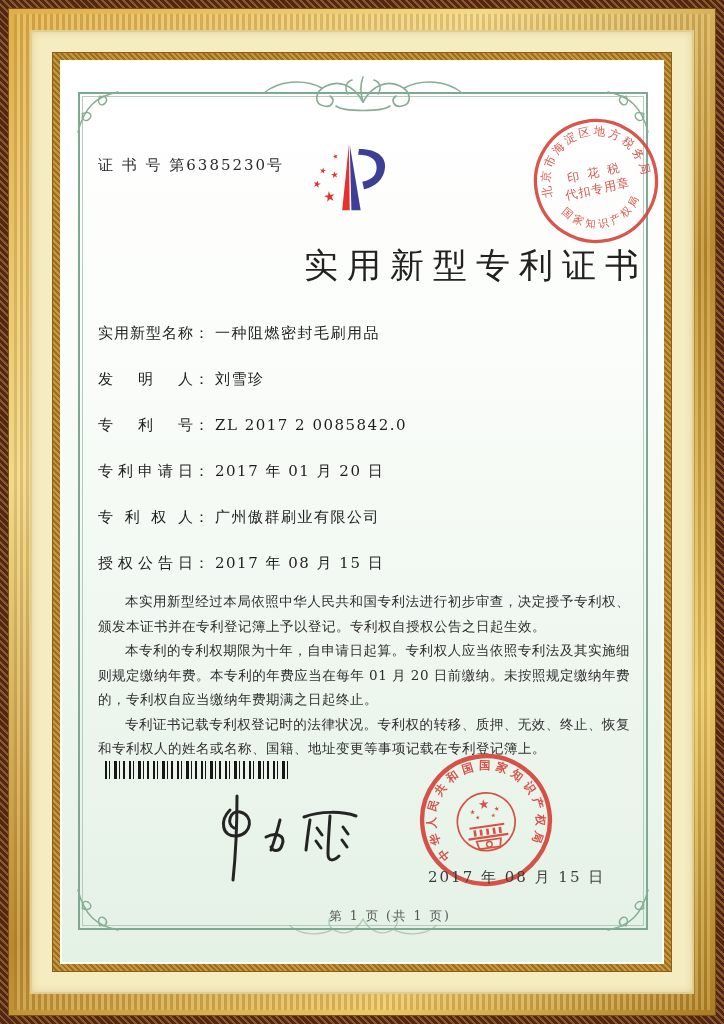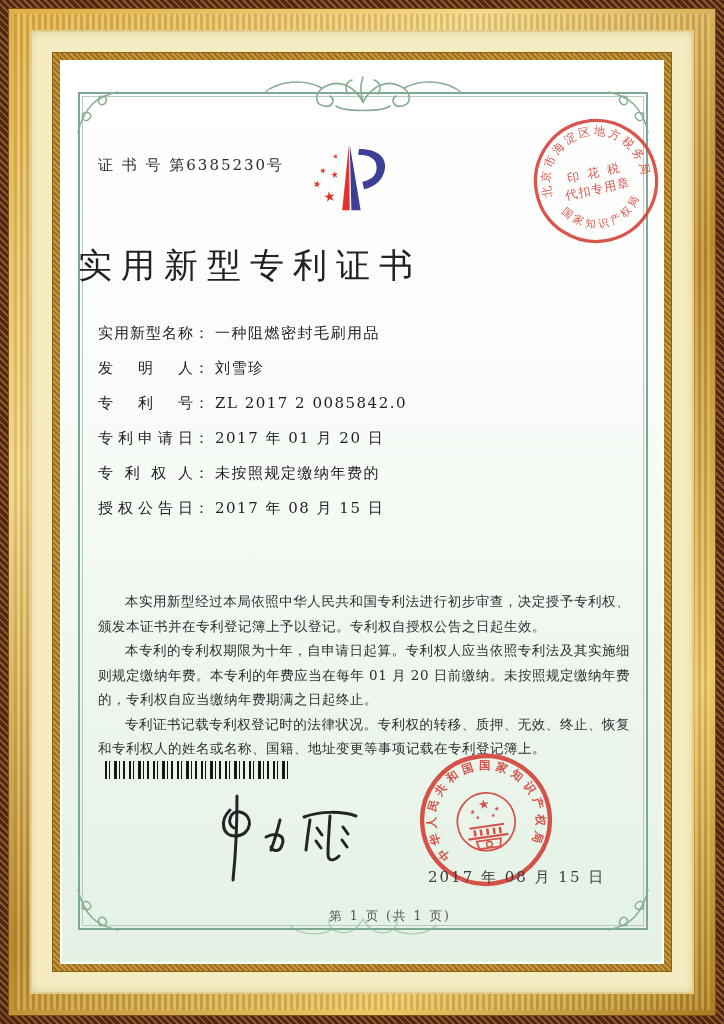--- a/index.html
+++ b/index.html
@@ -25,23 +25,23 @@
 
   .green-frame{position:absolute;left:16px;top:30px;width:570px;height:838px;
       border:2px solid #7fa893;box-sizing:border-box;}
   .green-frame-inner{position:absolute;inset:2px;border:1px solid #b3cdbc;}
 
   .flourish{position:absolute;color:#86ad94;}
   .cert-no{position:absolute;left:36px;top:78px;font-size:15px;letter-spacing:2px;color:#2b2b2b;margin-top:16px;}
   .logo{position:absolute;left:232px;top:76px;width:135px;height:84px;}
   .tax-stamp{position:absolute;left:468px;top:53px;width:132px;height:132px;
       transform:rotate(-12deg);opacity:.9;}
-  .title{position:absolute;left:16px;top:181px;width:570px;text-align:left;
+  .title{position:absolute;left:16px;top:181px;width:570px;text-align:right;
       font-size:34px;font-weight:500;letter-spacing:9px;color:#222;}
-  .fields{position:absolute;left:36px;top:262px;width:540px;display:flex;flex-direction:column;gap:16px;}
+  .fields{position:absolute;left:36px;top:262px;width:540px;display:flex;flex-direction:column;gap:27px;}
   .frow{font-size:15px;color:#1e1e1e;white-space:nowrap;}
   .flabel{display:inline-block;width:96px;text-align:justify;text-align-last:justify;letter-spacing:1px;}
   .fcolon{margin-right:6px;}
   .fvalue{letter-spacing:1.5px;}
   .paras{position:absolute;left:36px;top:527px;width:532px;font-size:13.5px;line-height:24.5px;
       color:#2f2f2f;text-align:justify;letter-spacing:.5px;}
   .paras p{margin:0;text-indent:2em;}
   .barcode{position:absolute;left:43px;top:699px;width:186px;height:18px;
       background-image:repeating-linear-gradient(90deg,
         #161616 0,#161616 2px,transparent 2px,transparent 4px,
@@ -161,21 +161,21 @@
     <div class="frow">
       <span class="flabel">发明人</span><span class="fcolon">：</span><span class="fvalue">刘雪珍</span>
     </div>
     <div class="frow">
       <span class="flabel">专利号</span><span class="fcolon">：</span><span class="fvalue">ZL 2017 2 0085842.0</span>
     </div>
     <div class="frow">
       <span class="flabel">专利申请日</span><span class="fcolon">：</span><span class="fvalue">2017 年 01 月 20 日</span>
     </div>
     <div class="frow">
-      <span class="flabel">专利权人</span><span class="fcolon">：</span><span class="fvalue">未按照规定缴纳年费的</span>
+      <span class="flabel">专利权人</span><span class="fcolon">：</span><span class="fvalue">广州傲群刷业有限公司</span>
     </div>
     <div class="frow">
       <span class="flabel">授权公告日</span><span class="fcolon">：</span><span class="fvalue">2017 年 08 月 15 日</span>
     </div>
   </div>
 
   <div class="paras">
     <p>本实用新型经过本局依照中华人民共和国专利法进行初步审查，决定授予专利权、颁发本证书并在专利登记簿上予以登记。专利权自授权公告之日起生效。</p>
     <p>本专利的专利权期限为十年，自申请日起算。专利权人应当依照专利法及其实施细则规定缴纳年费。本专利的年费应当在每年 01 月 20 日前缴纳。未按照规定缴纳年费的，专利权自应当缴纳年费期满之日起终止。</p>
     <p>专利证书记载专利权登记时的法律状况。专利权的转移、质押、无效、终止、恢复和专利权人的姓名或名称、国籍、地址变更等事项记载在专利登记簿上。</p>

